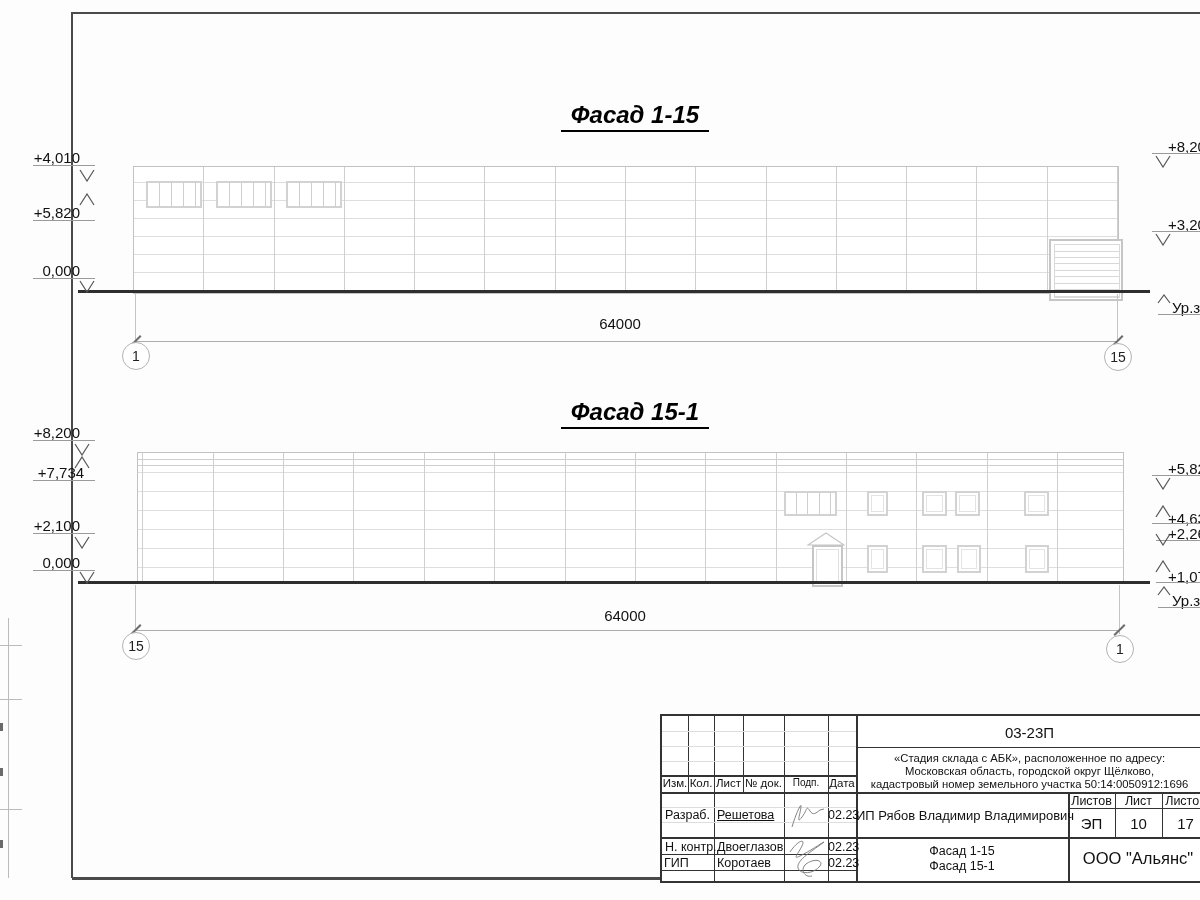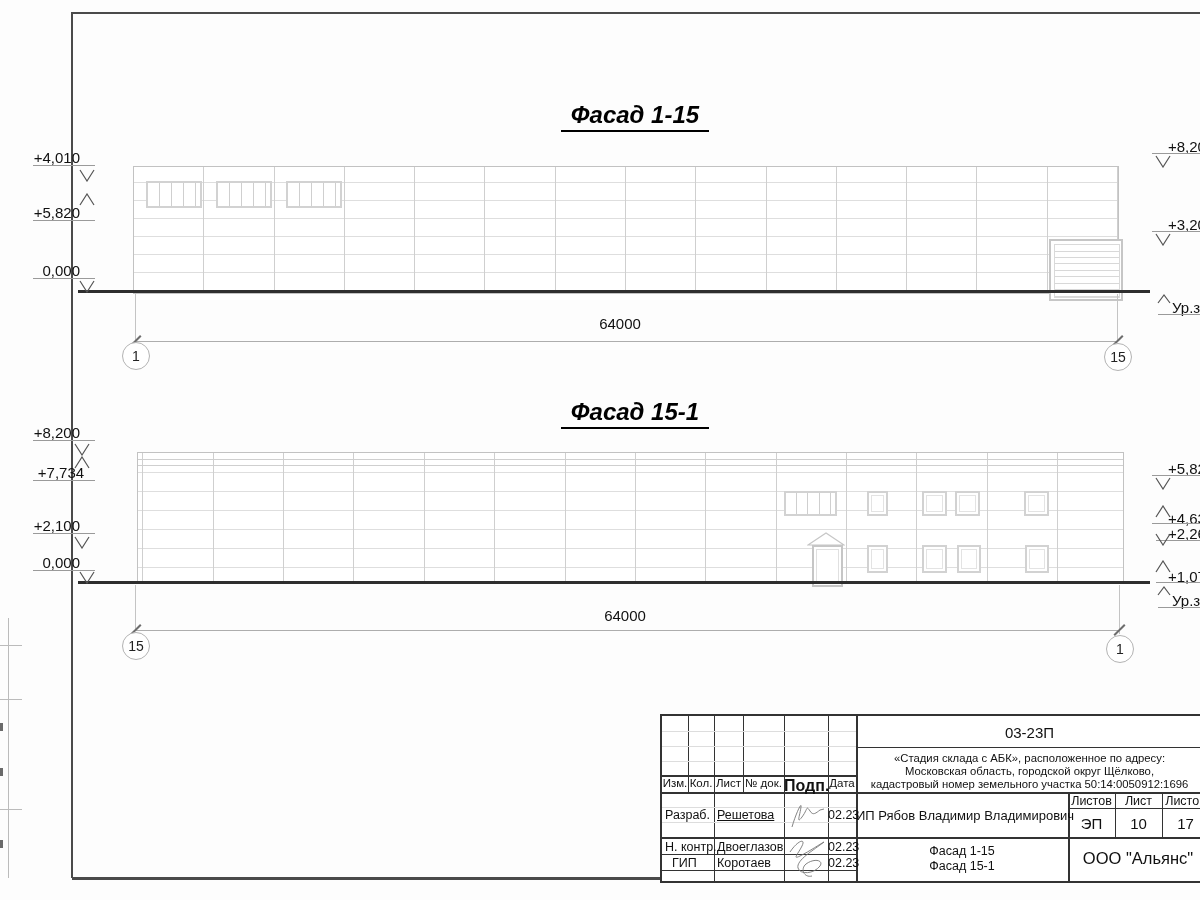--- a/index.html
+++ b/index.html
@@ -241,32 +241,32 @@
   <div class="tb-h" style="top:121px;width:541px;height:2px;"></div>
   <div class="tb-h" style="top:138px;width:194px;"></div>
   <div class="tb-h" style="top:154px;width:194px;"></div>
   <div class="tb-h" style="top:31px;left:194px;width:347px;"></div>
   <div class="tb-h" style="top:92px;left:406px;width:135px;"></div>
 
   <div class="tb-text tb-center" style="left:0;top:61px;width:26px;font-size:11.5px;">Изм.</div>
   <div class="tb-text tb-center" style="left:26px;top:61px;width:26px;font-size:11.5px;">Кол.</div>
   <div class="tb-text tb-center" style="left:52px;top:61px;width:29px;font-size:11.5px;">Лист</div>
   <div class="tb-text tb-center" style="left:81px;top:61px;width:41px;font-size:11.5px;">№ док.</div>
-  <div class="tb-text tb-center" style="left:122px;top:61px;width:44px;font-size:16px;font-weight:bold;">Подп.</div>
+  <div class="tb-text tb-center" style="left:122px;top:61px;width:44px;font-size:10px;">Подп.</div>
   <div class="tb-text tb-center" style="left:166px;top:61px;width:28px;font-size:11.5px;">Дата</div>
 
   <div class="tb-text" style="left:3px;top:92px;">Разраб.</div>
   <div class="tb-text" style="left:55px;top:92px;text-decoration:underline;">Решетова</div>
   <div class="tb-text tb-center" style="left:166px;top:92px;width:28px;">02.23</div>
 
   <div class="tb-text" style="left:3px;top:124px;">Н. контр.</div>
   <div class="tb-text" style="left:55px;top:124px;">Двоеглазов</div>
   <div class="tb-text tb-center" style="left:166px;top:124px;width:28px;">02.23</div>
 
-  <div class="tb-text" style="left:10px;top:140px;text-align:right;">ГИП</div>
+  <div class="tb-text" style="left:2px;top:140px;text-align:right;">ГИП</div>
   <div class="tb-text" style="left:55px;top:140px;">Коротаев</div>
   <div class="tb-text tb-center" style="left:166px;top:140px;width:28px;">02.23</div>
 
   <svg class="abs" style="left:124px;top:79px;" width="42" height="40">
     <path d="M6,32 C10,18 16,6 15,12 C14,20 10,30 16,22 C22,14 20,10 24,16 C27,21 30,18 34,15 L38,14" fill="none" stroke="#777" stroke-width="0.9"></path>
   </svg>
   <svg class="abs" style="left:122px;top:118px;" width="46" height="48">
     <path d="M6,18 C14,6 22,4 18,12 C14,20 8,26 16,22 C26,17 36,10 40,8 C30,16 12,26 14,34 C16,41 30,40 36,32 C40,26 30,24 22,30 C16,35 20,44 28,42" fill="none" stroke="#777" stroke-width="0.9"></path>
   </svg>
 

